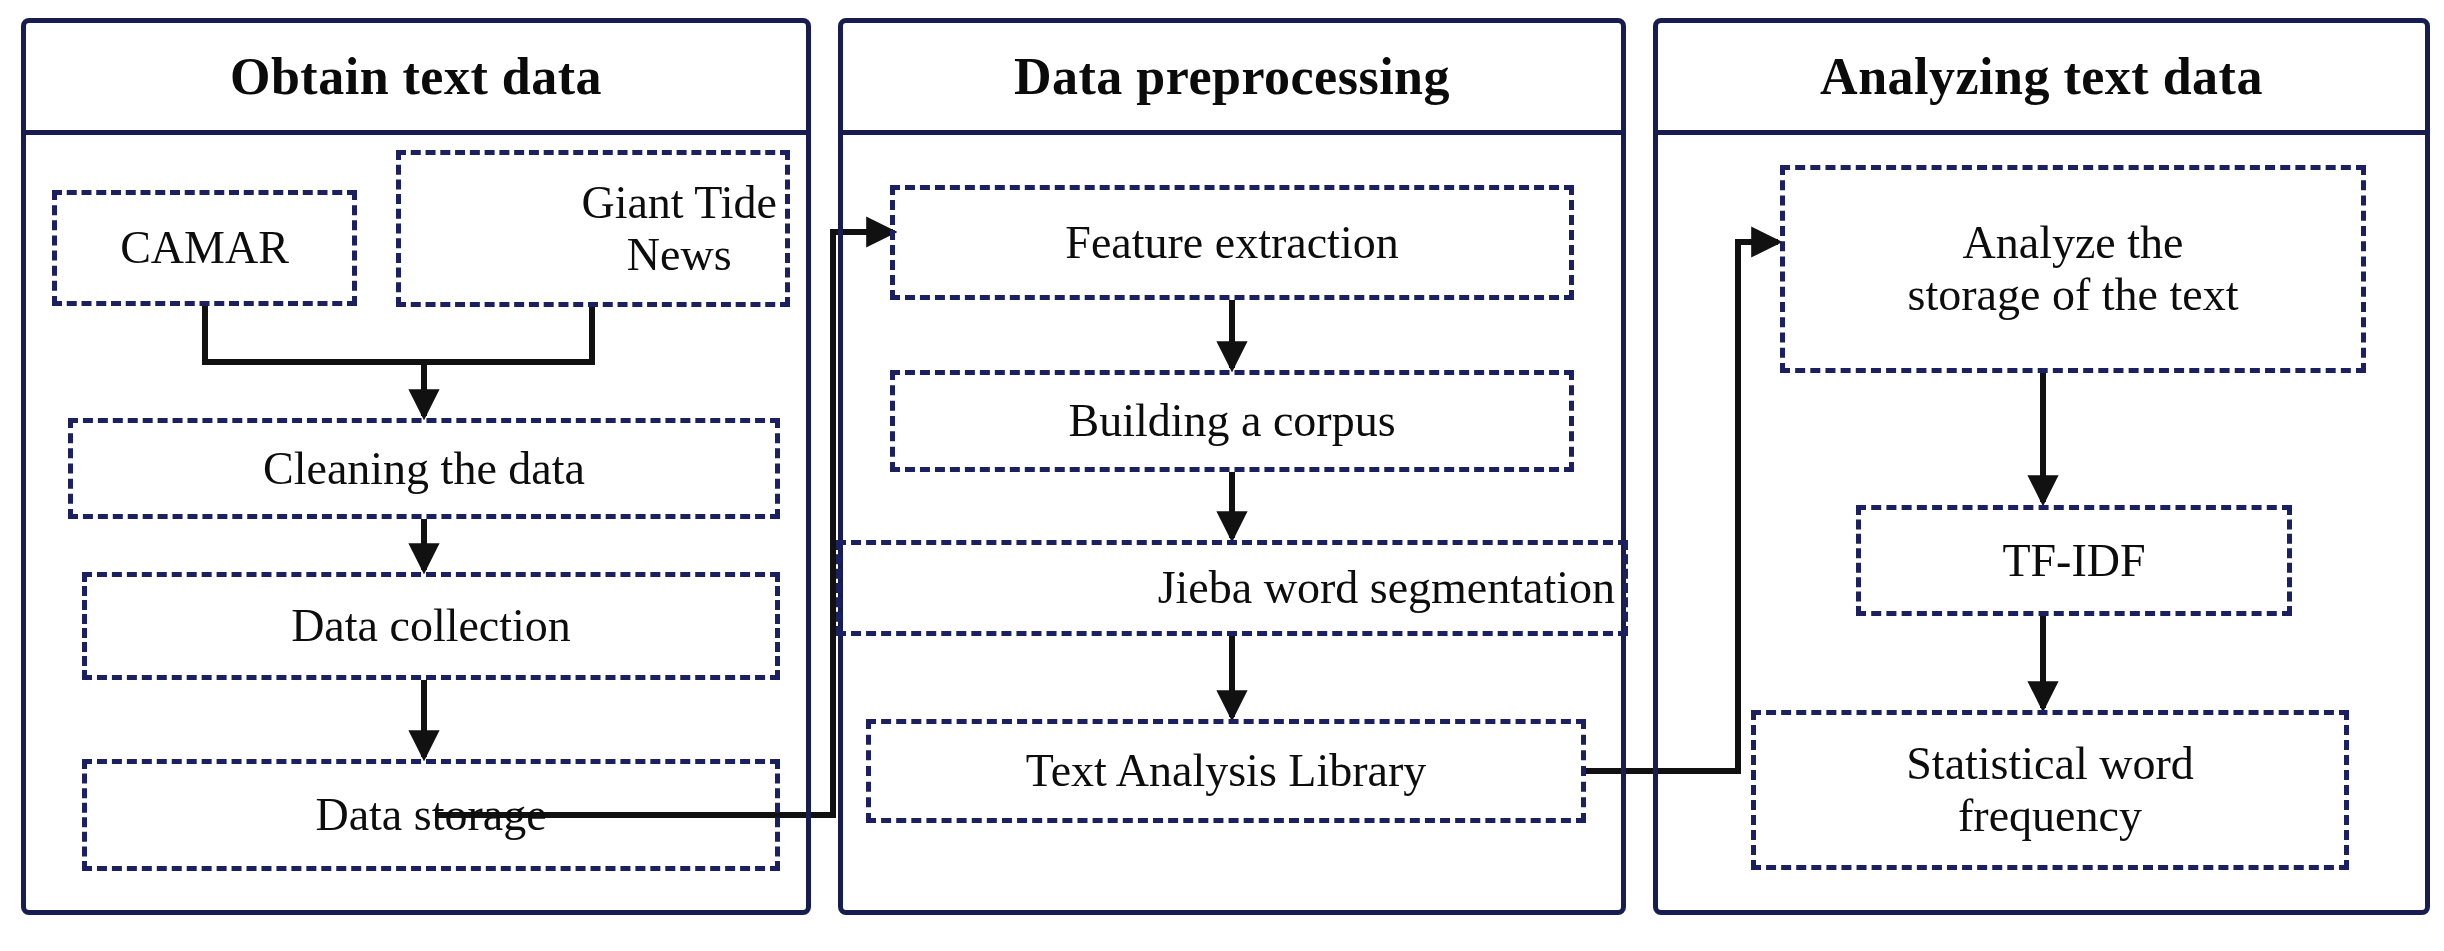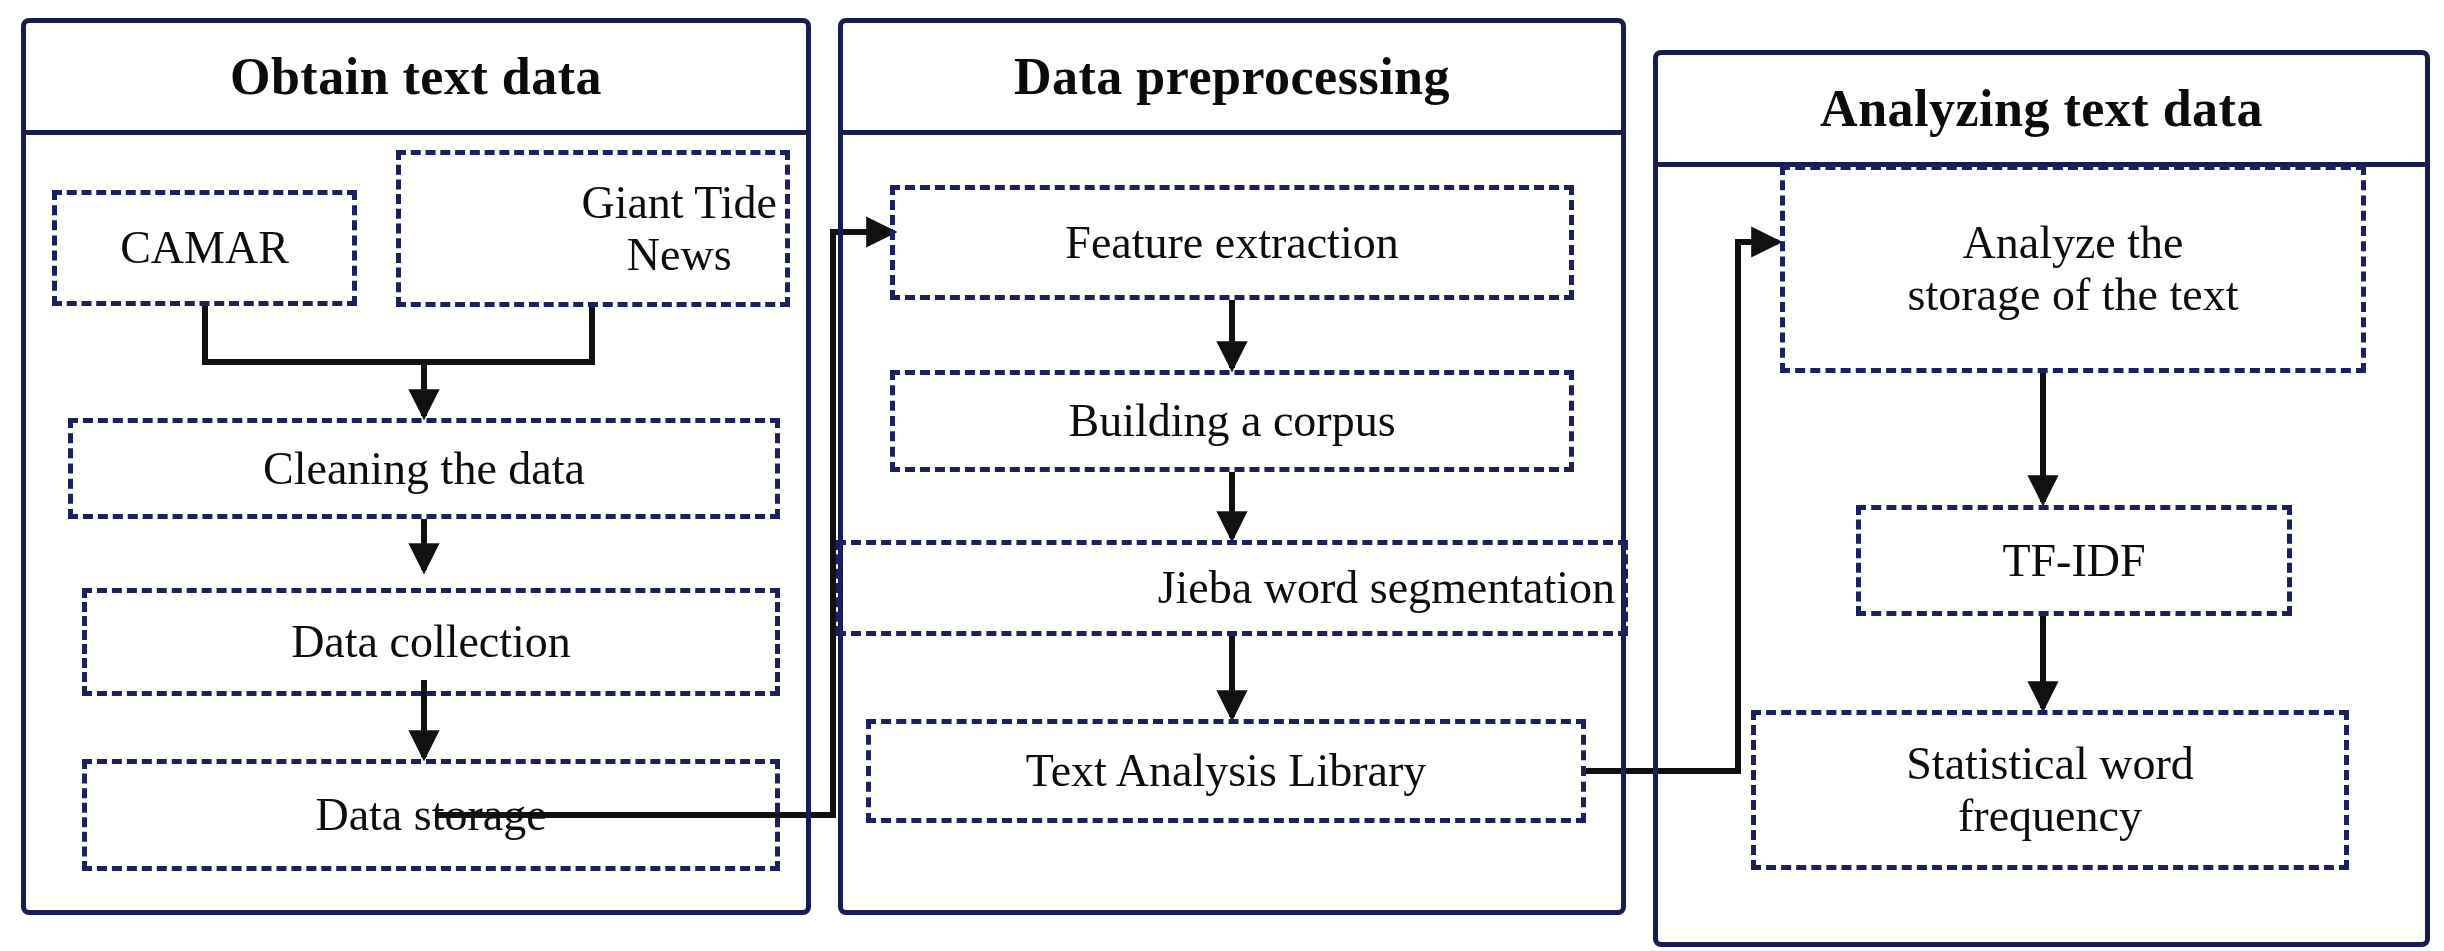--- a/index.html
+++ b/index.html
@@ -124,21 +124,21 @@
 
   <div class="node" style="left:396px; top:150px; width:394px; height:157px;justify-content:flex-end;">
     <span class="node-label">Giant Tide
 News</span>
   </div>
 
   <div class="node" style="left:68px; top:418px; width:712px; height:101px;">
     <span class="node-label">Cleaning the data</span>
   </div>
 
-  <div class="node" style="left:82px; top:588px; width:698px; height:108px;">
+  <div class="node" style="left:82px; top:572px; width:698px; height:108px;">
     <span class="node-label">Data collection</span>
   </div>
 
   <div class="node" style="left:82px; top:759px; width:698px; height:112px;">
     <span class="node-label">Data storage</span>
   </div>
 
   <div class="panel" style="left:838px; top:18px; width:788px; height:897px;">
     <div class="panel-header">
       <span class="panel-title">Data preprocessing</span>
@@ -154,21 +154,21 @@
   </div>
 
   <div class="node" style="left:836px; top:540px; width:792px; height:96px;justify-content:flex-end;">
     <span class="node-label">Jieba word segmentation</span>
   </div>
 
   <div class="node" style="left:866px; top:719px; width:720px; height:104px;justify-content:center;">
     <span class="node-label">Text Analysis Library</span>
   </div>
 
-  <div class="panel" style="left:1653px; top:18px; width:777px; height:897px;margin-top:32px;">
+  <div class="panel" style="left:1653px; top:18px; width:777px; height:897px;">
     <div class="panel-header">
       <span class="panel-title">Analyzing text data</span>
     </div>
   </div>
 
   <div class="node" style="left:1780px; top:165px; width:586px; height:208px;">
     <span class="node-label">Analyze the
 storage of the text</span>
   </div>
 

